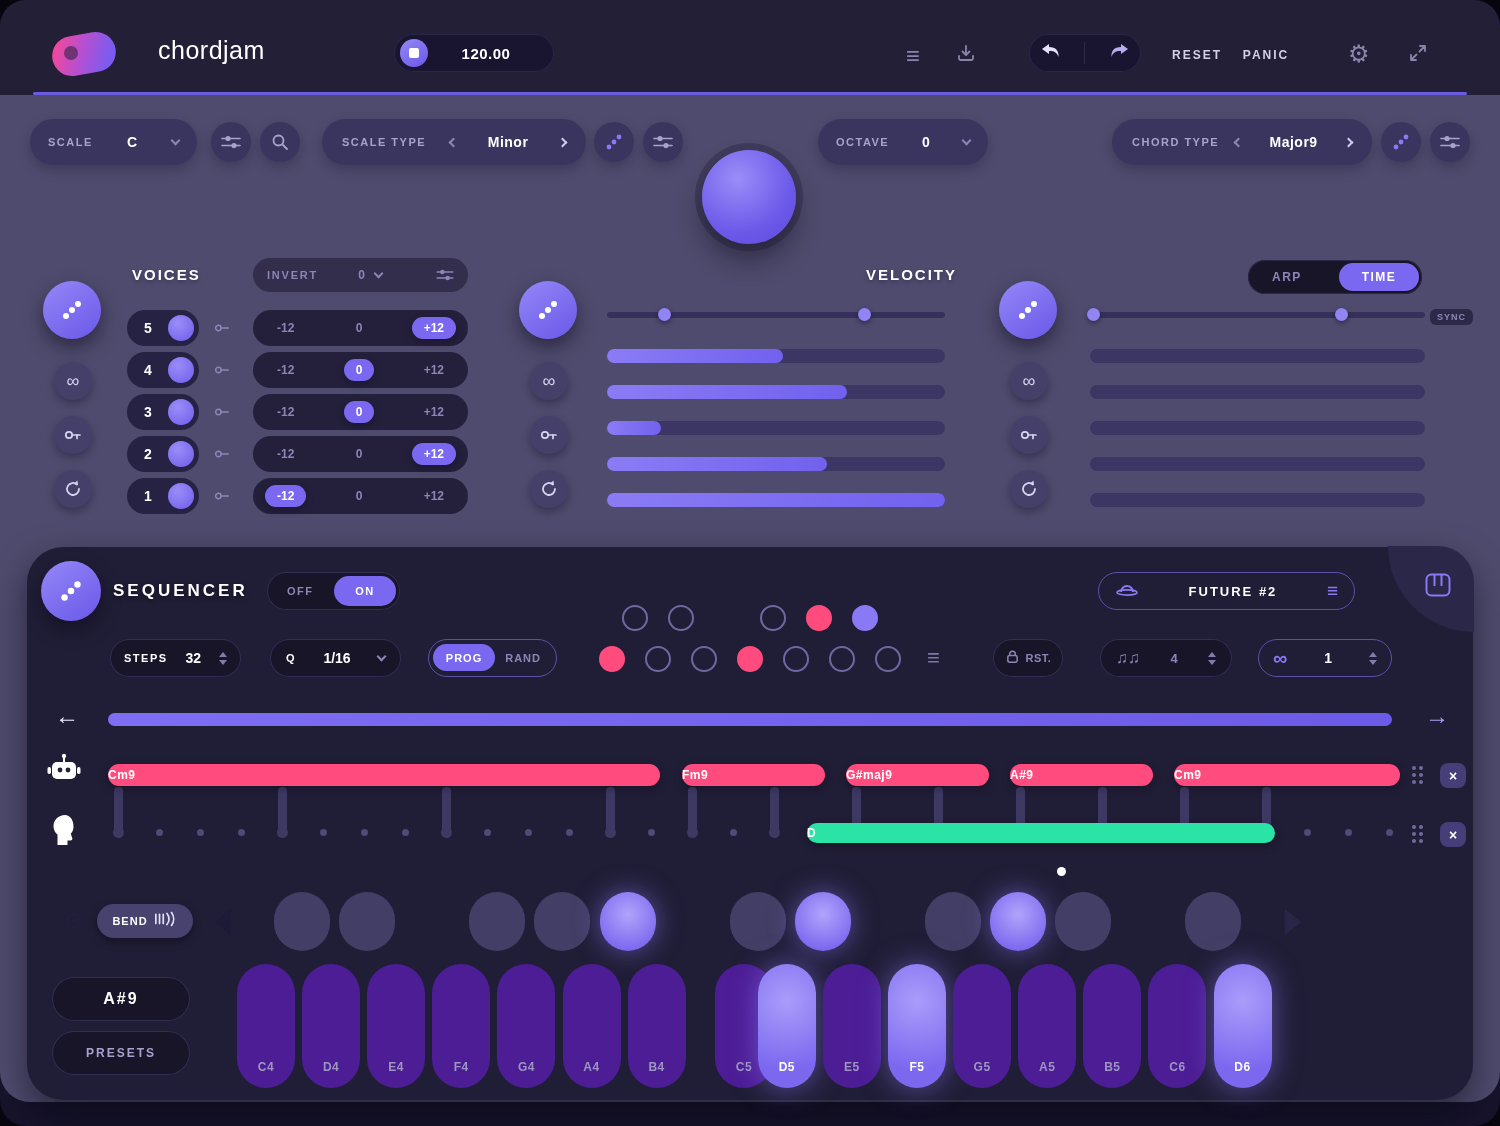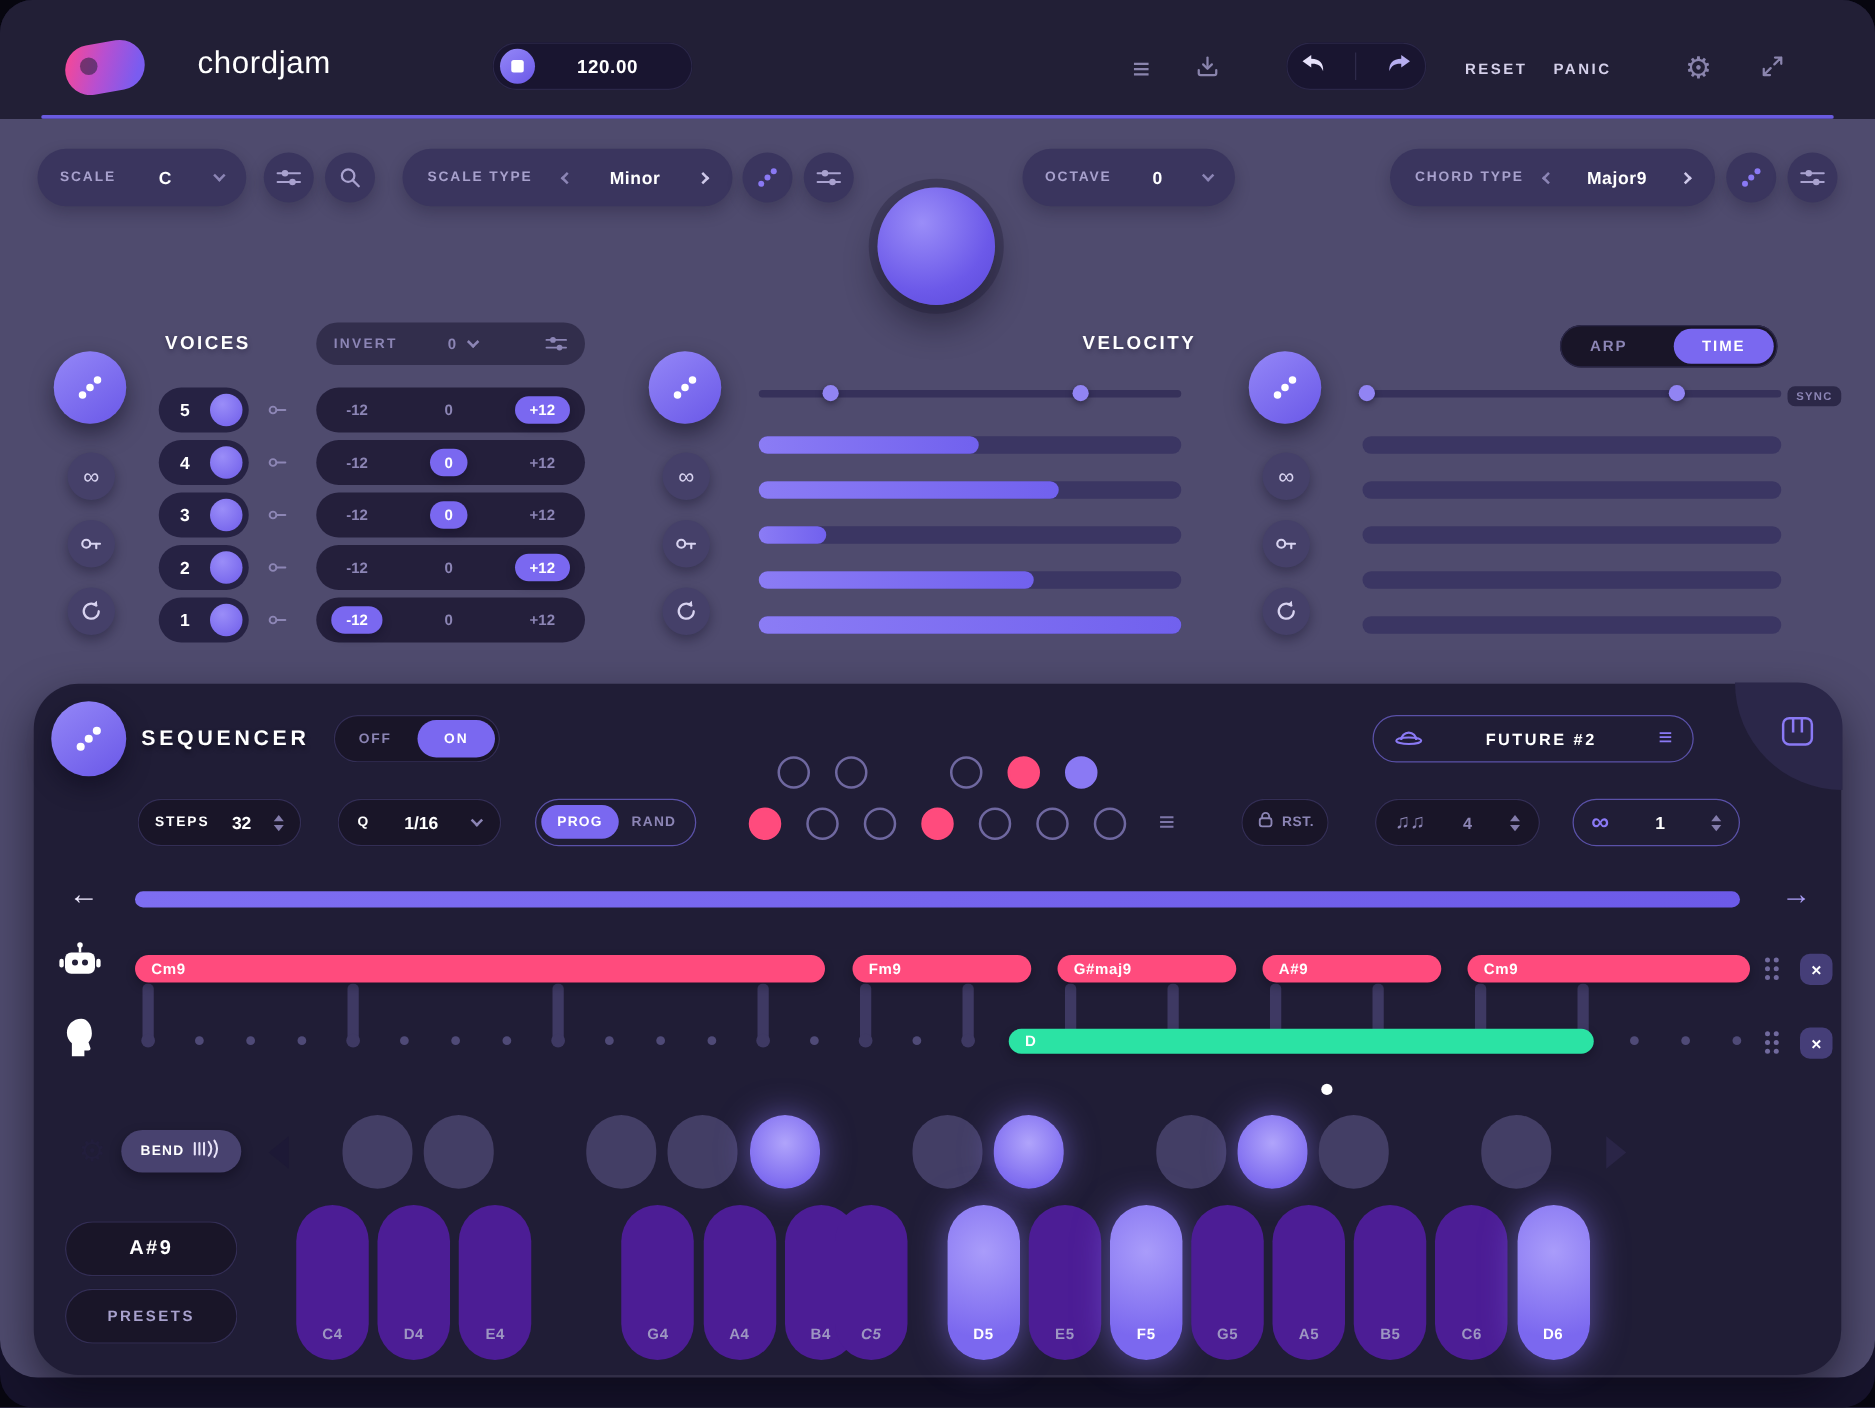--- a/index.html
+++ b/index.html
@@ -114,21 +114,21 @@
   .inf { color:#8a79f4; font-size:20px; font-weight:bold; line-height:1; }
   .updown { display:flex; flex-direction:column; gap:3px; align-items:center; }
   .tri-up { width:0; height:0; border-left:4px solid transparent; border-right:4px solid transparent; border-bottom:5px solid #837cab; }
   .tri-dn { width:0; height:0; border-left:4px solid transparent; border-right:4px solid transparent; border-top:5px solid #837cab; }
 
   
   .tl-arrow { position:absolute; font-size:24px; font-weight:bold; }
   .tl-track { position:absolute; left:81px; top:166px; width:1284px; height:13px; border-radius:7px; background:linear-gradient(90deg,#7e6ef2,#6c5ae8); }
   .seqtracks { position:absolute; inset:0; }
   .chordbar { position:absolute; top:217px; height:22px; border-radius:11px; background:#ff4b7d; z-index:2; display:flex; align-items:center; box-shadow:0 3px 8px rgba(5,4,14,.3); }
-  .chordlabel { color:#fff; font-weight:bold; font-size:12px; letter-spacing:.5px; padding-left:13px; }
+  .chordlabel { color:#fff; font-weight:bold; font-size:12px; letter-spacing:.5px; }
   .stub { position:absolute; top:240px; width:9px; height:50px; border-radius:4px; background:#3e3963; z-index:0; }
   .ndot { position:absolute; top:282px; width:7px; height:7px; border-radius:50%; background:#4f4a77; z-index:1; }
   .ndot.acc { top:280px; width:11px; height:11px; background:#3e3963; }
   .notebar { position:absolute; top:276px; height:20px; border-radius:10px; background:#2be3a4; z-index:3; display:flex; align-items:center; box-shadow:0 3px 8px rgba(5,4,14,.3); }
   .robot, .headicon { position:absolute; display:flex; }
   .drag { position:absolute; width:11px; height:18px; }
   .drag i { position:absolute; left:0; top:0; width:4px; height:4px; border-radius:50%; background:#716a9e;
     box-shadow:0 7px 0 #716a9e, 0 14px 0 #716a9e, 7px 0 0 #716a9e, 7px 7px 0 #716a9e, 7px 14px 0 #716a9e; }
   .xbtn { position:absolute; width:26px; height:25px; border-radius:8px; background:#453e78; color:#fff; font-size:14px; font-weight:bold;
     display:flex; align-items:center; justify-content:center; }
@@ -705,30 +705,33 @@
     <div style="position:absolute; inset:0; pointer-events:none;">
         <div class="wkey" style="left: 210px;">
           <span class="klabel">C4</span>
         </div>
         <div class="wkey" style="left: 275.1px;">
           <span class="klabel">D4</span>
         </div>
         <div class="wkey" style="left: 340.2px;">
           <span class="klabel">E4</span>
         </div>
+        <div class="wkey" style="left: 405.3px;">
+          <span class="klabel">F4</span>
+        </div>
         <div class="wkey" style="left: 470.4px;">
           <span class="klabel">G4</span>
         </div>
         <div class="wkey" style="left: 535.5px;">
           <span class="klabel">A4</span>
         </div>
         <div class="wkey" style="left: 600.6px;">
           <span class="klabel">B4</span>
         </div>
-        <div class="wkey" style="left: 641px; font-style: italic;">
+        <div class="wkey" style="left: 688px;">
           <span class="klabel">C5</span>
         </div>
         <div class="wkey lit" style="left: 730.8px;">
           <span class="klabel">D5</span>
         </div>
         <div class="wkey" style="left: 795.9px;">
           <span class="klabel">E5</span>
         </div>
         <div class="wkey lit" style="left: 861px;">
           <span class="klabel">F5</span>

